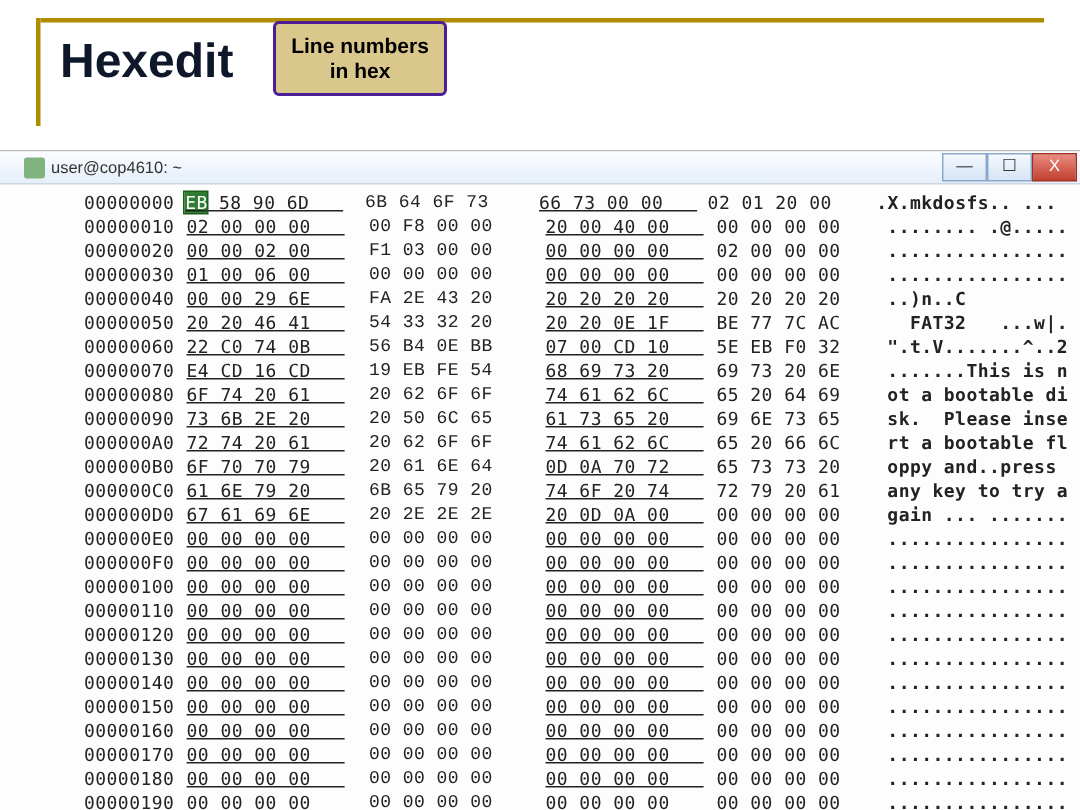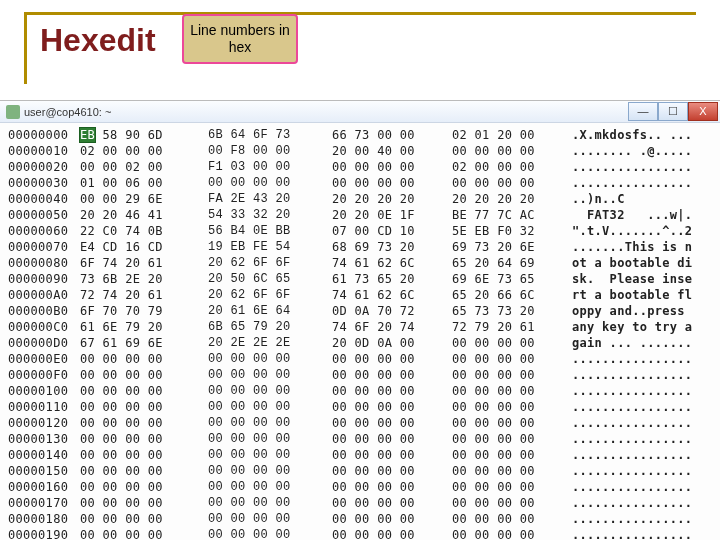--- a/index.html
+++ b/index.html
@@ -29,51 +29,52 @@
     height: 3px;
     background: #b08c00;
   }
   .title {
     position: absolute;
     top: 22px; left: 34px;
     background: #fff;
     padding: 0 6px;
     font-size: 32px;
     font-weight: bold;
-    color: #7f1d1d;
+    color: #0f172a;
     z-index: 2;
     font-family: Arial, sans-serif;
     text-align: center;
   }
   .callout {
     position: absolute;
     top: 14px; left: 182px;
     width: 116px;
     padding: 6px 4px;
     background: #d9c78c;
-    border: 2px solid #ec4899;
+    border: 2px solid #4c1d95;
     border-radius: 4px;
     text-align: center;
     font-size: 14px;
     line-height: 1.2;
     z-index: 3;
+    font-weight: bold;
   }
   .screenshot {
     position: absolute;
     top: 100px; left: 0; right: 0; bottom: 0;
     border-top: 1px solid #bbb;
     background: #fdfdfd;
   }
   .win-bar {
     position: relative;
     height: 22px;
     background: linear-gradient(#fbfdff, #e6eef9);
     border-bottom: 1px solid #ccd6e4;
     font-size: 11px;
-    padding-left: 6px;
+    padding-left: 16px;
     display: flex;
     align-items: center;
     color: #333;
   }
   .win-icon {
     width: 14px; height: 14px;
     background: #7fb37f;
     border-radius: 2px;
     margin-right: 4px;
     display: inline-block;
@@ -106,25 +107,25 @@
     white-space: pre;
     padding: 4px 8px;
     color: #222;
     letter-spacing: 0.3px;
   }
   .cursor {
     background: #2e7d32;
     color: #fff;
     outline: 1px solid #1b5e20;
   }
-  .row { display: flex; }
+  .row { display: flex; margin-left: 48px; }
   .off { width: 72px; }
-  .g1 { width: 128px; }
+  .g1 { width: 128px; text-decoration: underline; }
   .g2 { width: 124px; font-family: Liberation Mono, monospace; }
-  .g3 { width: 120px; }
+  .g3 { width: 120px; text-decoration: underline; }
   .g4 { width: 120px; }
   .asc { flex: 1; font-weight: bold; }
 </style>
 </head>
 <body>
 
 <div class="slide-border"></div>
 <div class="title">Hexedit</div>
 <div class="callout">Line numbers in hex</div>
 

